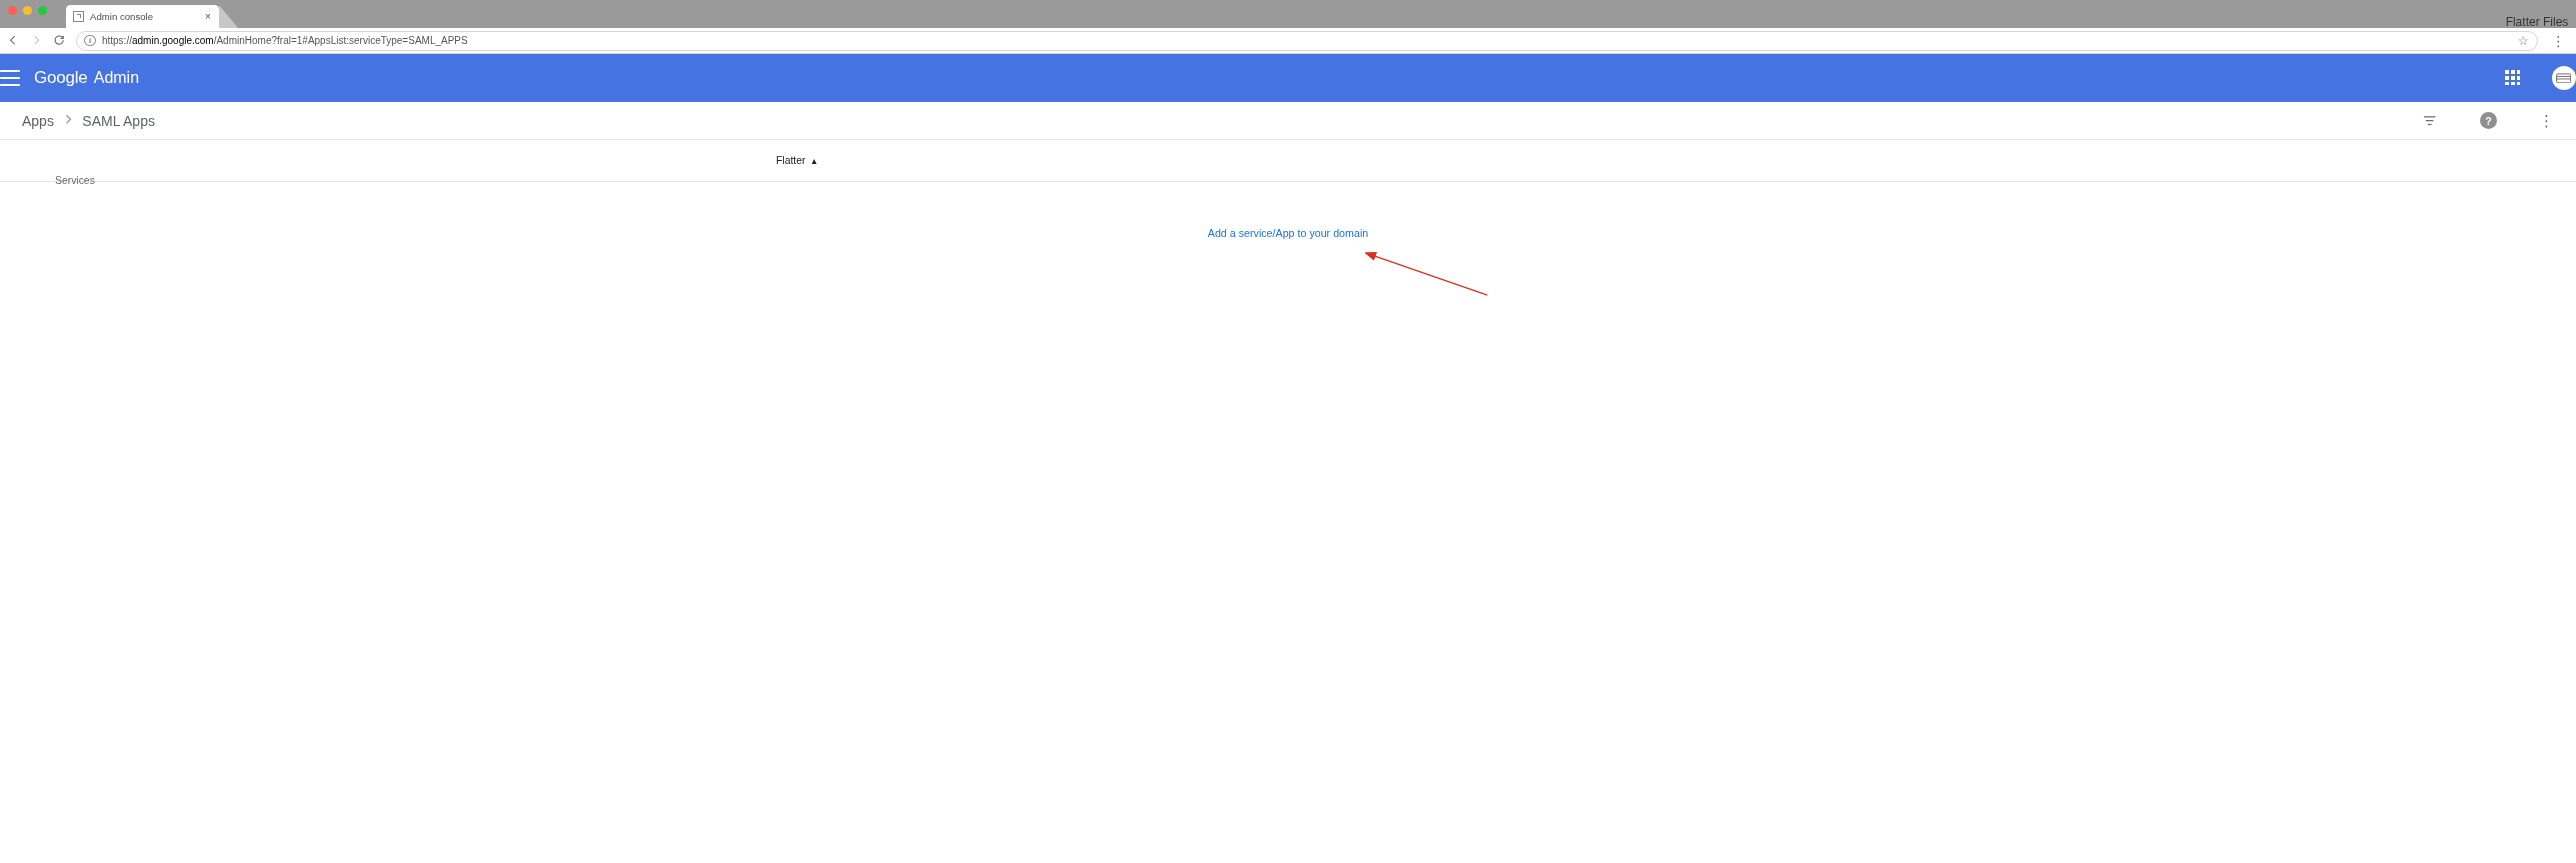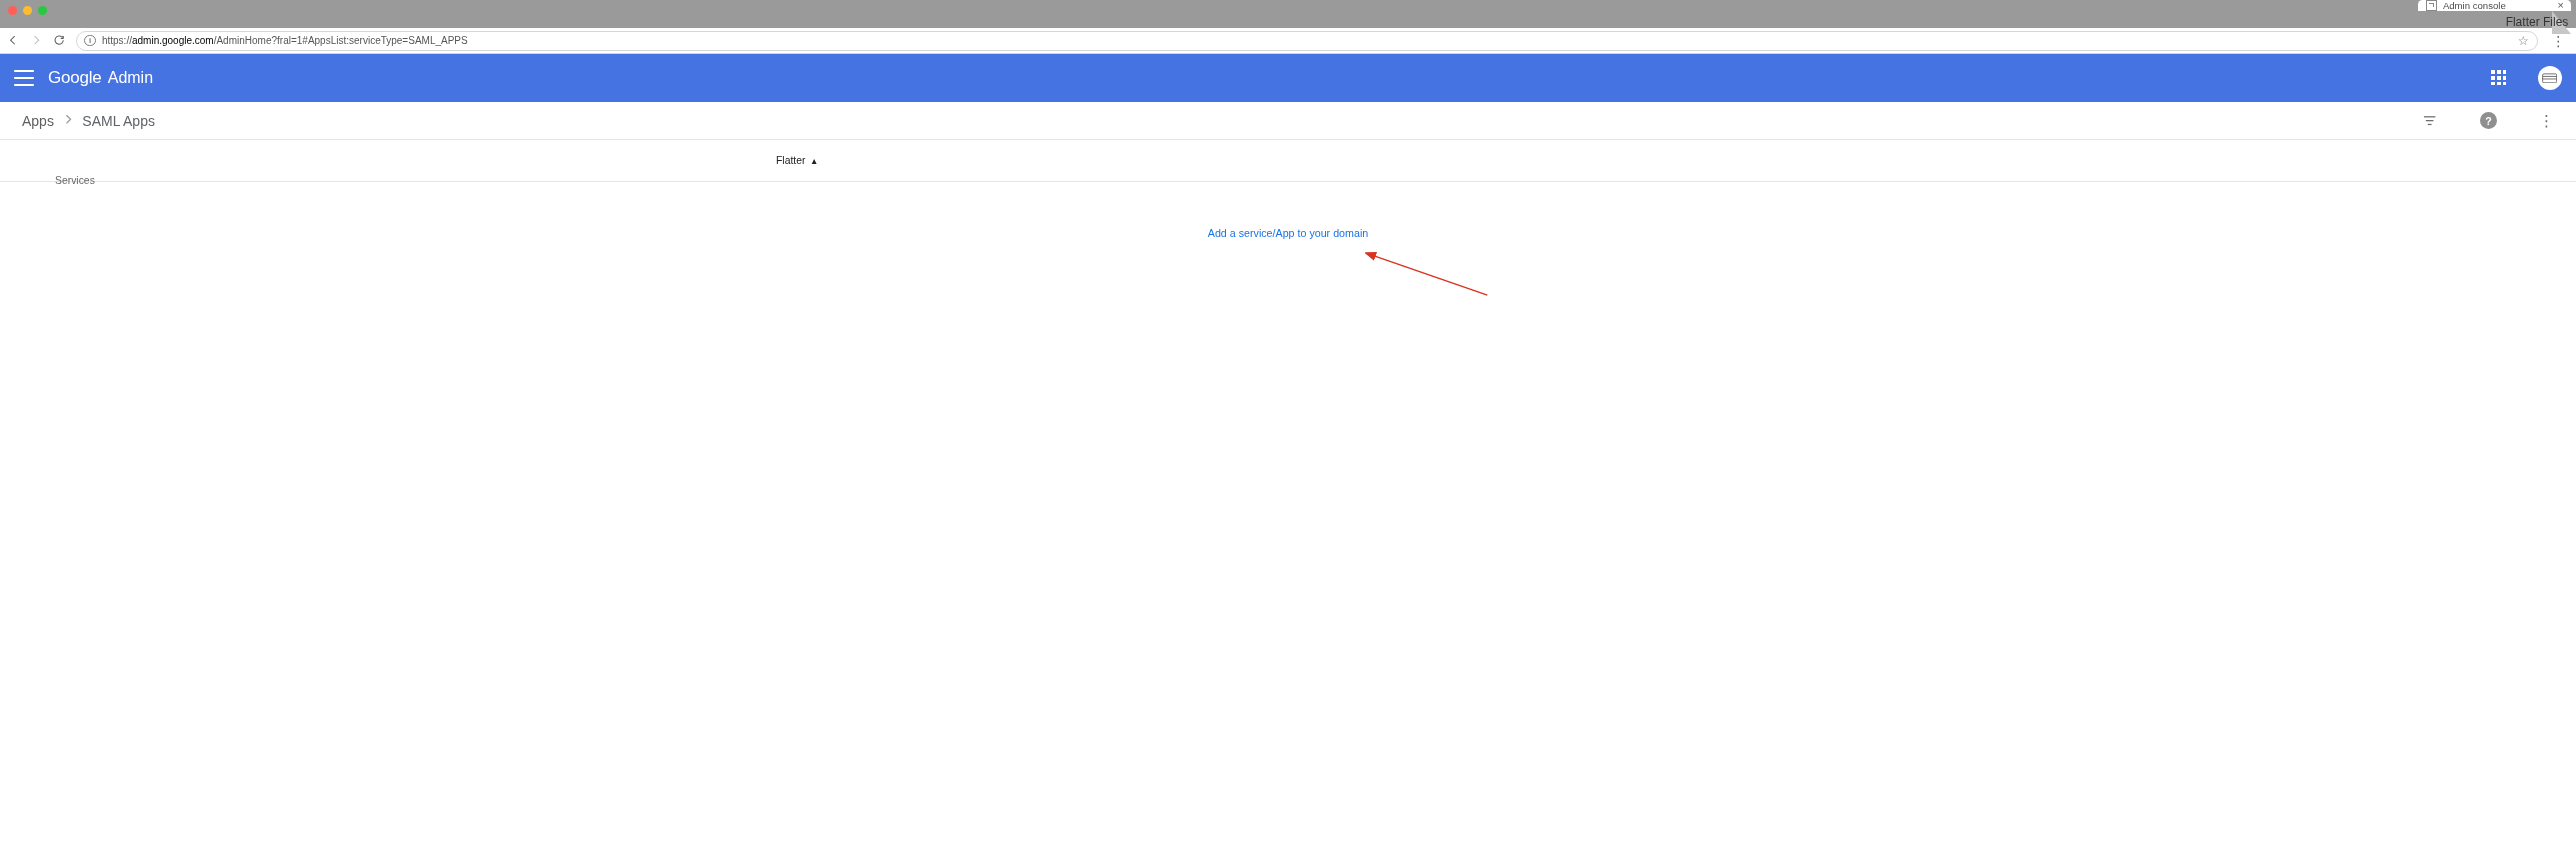--- a/index.html
+++ b/index.html
@@ -5,21 +5,20 @@
   * { box-sizing: border-box; margin: 0; padding: 0; }
   html, body { width: 100%; height: 100%; font-family: "Helvetica Neue", Arial, sans-serif; background:#fff; }
   
   .titlebar {
     height: 28px;
     background:#9a9a9a;
     display:flex;
     align-items:flex-end;
     padding:0 4.6px;
     position:relative;
-    flex-direction:column;
   }
   .traffic { position:absolute; top:6.1px; left:7.7px; display:flex; gap:6.1px; }
   .dot { width:9.2px; height:9.2px; border-radius:50%; }
   .dot.red{background:#ff5f57;} .dot.yellow{background:#febc2e;} .dot.green{background:#28c840;}
   .window-label{
     position:absolute; right:7.7px; top:15px; font-size:12px; color:#333;
   }
   .tab {
     margin-left:61px;
     height:23px;
@@ -72,21 +71,21 @@
   .omnibox .url { white-space:nowrap; overflow:hidden;}
   .omnibox .url .strong{color:#000;}
   .omnibox .star{margin-left:auto;color:#7a7a7a;font-size:12.3px;}
   .kebab{ font-size:14px;color:#606060; padding:0 4.6px;}
   
   .gheader{
     height:48px;
     background:#4573e2;
     display:flex;
     align-items:center;
-    padding:0 14px;
+    padding:0 0;
     gap:14px;
   }
   .hamburger{ width:20px;height:15.3px; display:flex;flex-direction:column;justify-content:space-between;}
   .hamburger span{height:1.9px;background:#fff;border-radius:0.8px;}
   .glogo{ display:flex;align-items:center;gap:6.1px;}
   .glogo .google-word{font-size:17px;color:#fff;font-weight:500;letter-spacing:-0.2px;}
   .glogo .admin-word{font-size:16px;color:#fff;font-weight:300;}
   .searchbox{
     flex:0 0 506px;
     height:34px;

